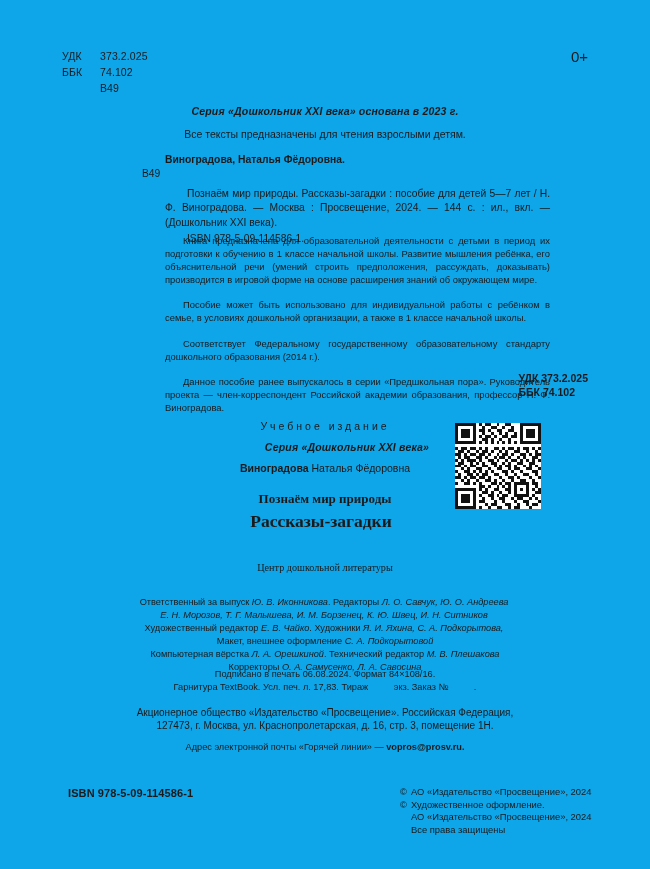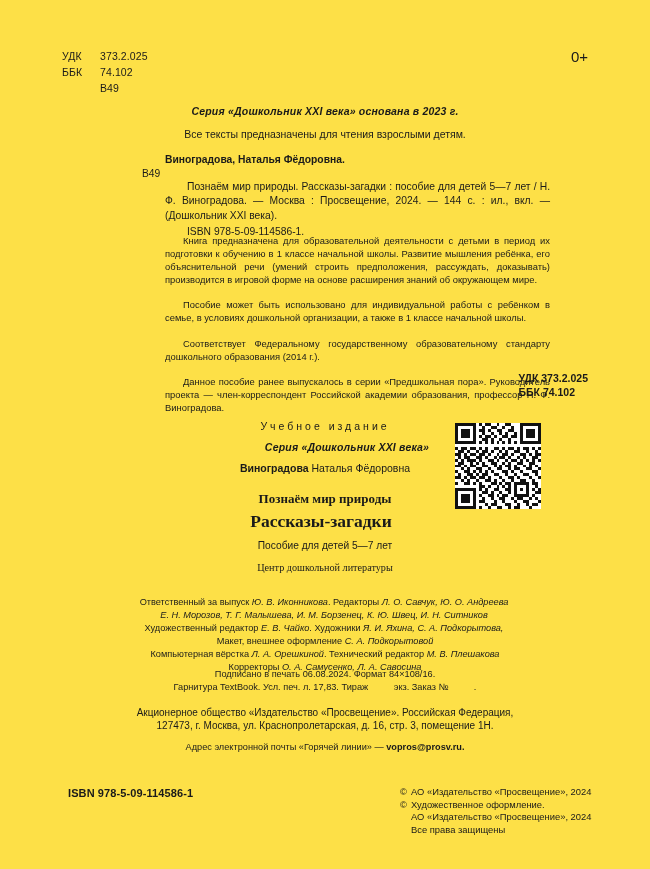--- a/index.html
+++ b/index.html
@@ -12,21 +12,21 @@
     height: 869px;
     position: relative;
     font-family: "Liberation Sans", sans-serif;
     color: #1a1a1a;
     overflow: hidden;
   }
   .page {
     position: absolute;
     left: 0; top: 0;
     width: 650px; height: 869px;
-    background: #fde047;
+    background: #0ea5e9;
   }
 
   
   .udk-block {
     position: absolute;
     left: 62px;
     top: 48px;
     font-size: 10.5px;
     line-height: 16px;
     letter-spacing: 0.1px;
@@ -67,21 +67,21 @@
   .bib {
     position: absolute;
     left: 165px;
     top: 153px;
     width: 385px;
     font-size: 10.3px;
     line-height: 14.6px;
   }
   .bib-author {
     font-weight: bold;
-    margin-bottom: 12px;
+    margin-bottom: 19px;
   }
   .bib-desc {
     text-align: justify;
     text-indent: 22px;
     hyphens: none;
   }
   .bib-isbn {
     margin-top: 2px;
     text-indent: 22px;
   }
@@ -551,21 +551,20 @@
         <rect x="14" y="28" width="2" height="1"></rect>
           <rect x="18" y="28" width="1" height="1"></rect>
         <rect x="20" y="28" width="2" height="1"></rect>
           <rect x="25" y="28" width="1" height="1"></rect>
       </g>
     </svg>
   </div>
 
   <div class="book-title">Познаём мир природы</div>
   <div class="book-subtitle">Рассказы-загадки</div>
-  <div class="for-children">Пособие для детей 5—7 лет</div>
   <div class="center-dep">Центр дошкольной литературы</div>
 
   <div class="credits">
     <div><span>Ответственный за выпуск </span><i>Ю. В. Иконникова</i><span>. Редакторы </span><i>Л. О. Савчук, Ю. О. Андреева</i></div>
     <div><i>Е. Н. Морозов, Т. Г. Малышева, И. М. Борзенец, К. Ю. Швец, И. Н. Ситников</i></div>
     <div><span>Художественный редактор </span><i>Е. В. Чайко</i><span>. Художники </span><i>Я. И. Яхина, С. А. Подкорытова,</i></div>
   </div>
 
   <div class="credits-2">
     <div><span>Макет, внешнее оформление </span><i>С. А. Подкорытовой</i></div>

